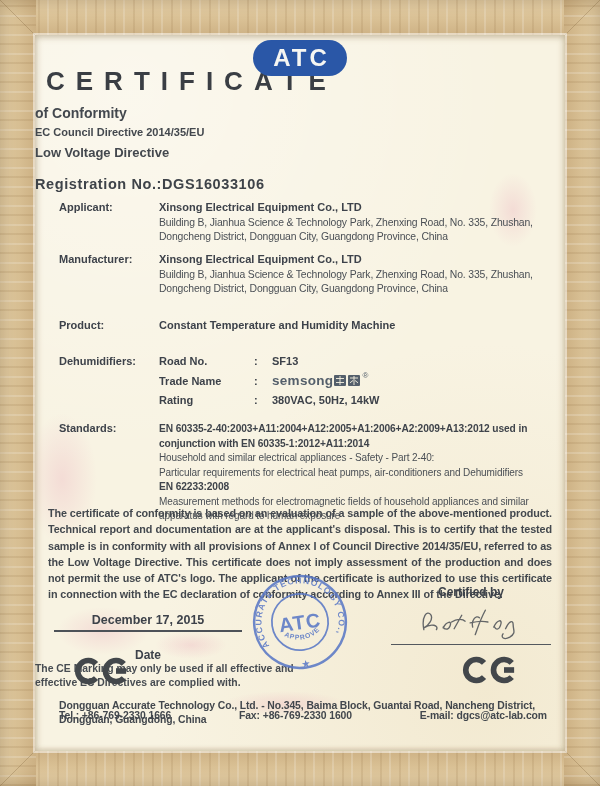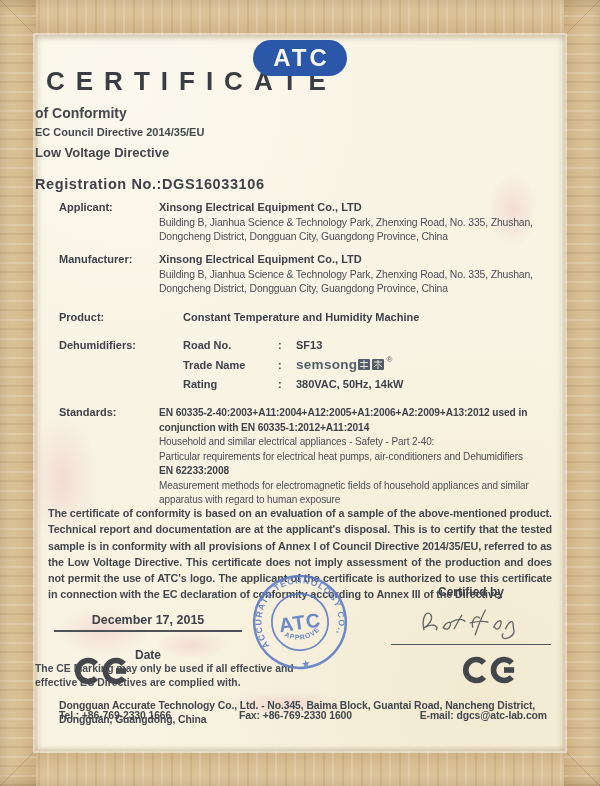--- a/index.html
+++ b/index.html
@@ -61,21 +61,21 @@
   .dir1 { top:91px; font-size:11px; font-weight:700; color:#43484e; }
   .dir2 { top:110px; font-size:13px; font-weight:700; color:#43484e; }
   .reg  { top:141px; font-size:14.5px; font-weight:700; letter-spacing:.6px; color:#3e4349; }
 
   
   .body-fields { top:166px; left:24px; right:8px; }
   .frow { display:grid; grid-template-columns:100px 1fr; }
   .lbl { font-weight:700; font-size:11px; color:#3d424a; }
   .pname { font-weight:700; font-size:11px; color:#3d424a; }
   .addr { font-size:10.4px; line-height:13.6px; letter-spacing:-.15px; color:#4a4f55; margin-top:3px; }
-  .mt10 { margin-top:10px; } .mt12 { margin-top:16px;gap:24px; }
+  .mt10 { margin-top:10px; } .mt12 { margin-top:24px; }
   .ident-row { display:grid; grid-template-columns:95px 18px 1fr; margin-bottom:6px; align-items:center; }
   .ident-name, .ident-colon { font-weight:700; font-size:11px; color:#3d424a; }
   .ident-val { font-weight:700; font-size:11px; color:#3d424a; }
   .brand { display:flex; align-items:center; gap:1px; }
   .brand-latin { font-weight:700; font-size:13.5px; letter-spacing:.3px; color:#545f6b; }
   .brand-reg { font-size:8px; color:#545f6b; align-self:flex-start; margin-top:-2px; }
   .std-line { font-size:10px; line-height:14.5px; letter-spacing:-.1px; color:#4a4f55; }
   .std-bold { font-weight:700; font-size:10.2px; color:#3f444b; }
 
   

